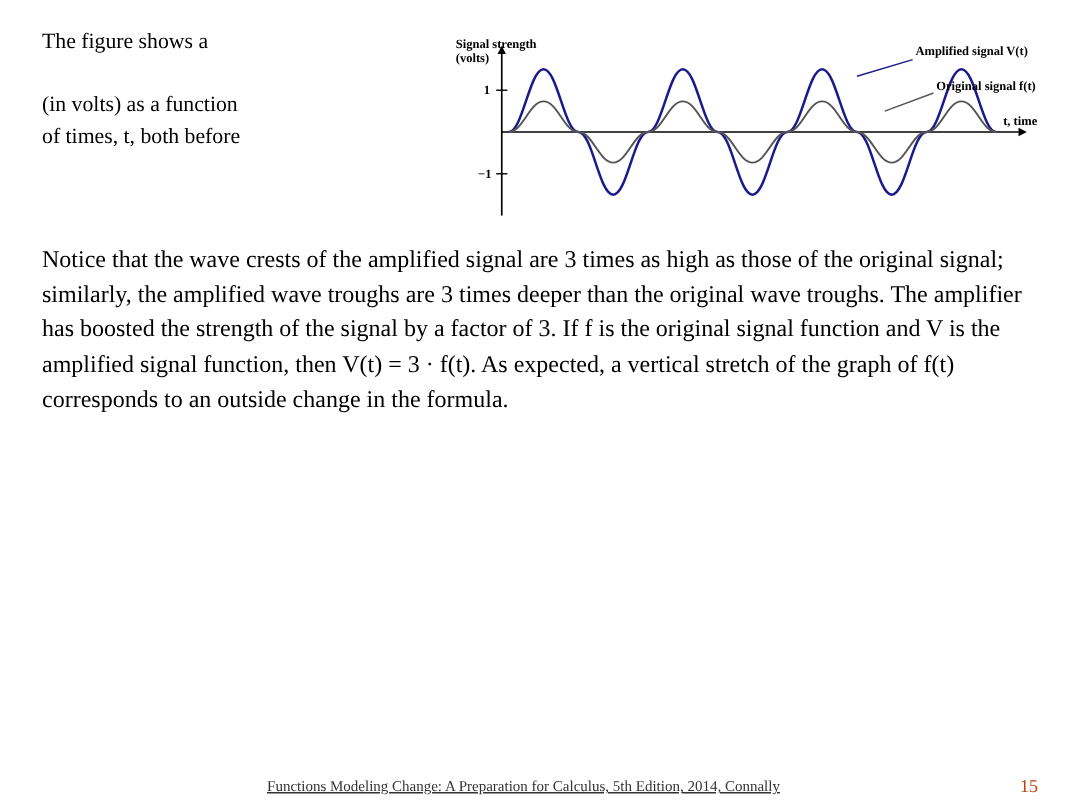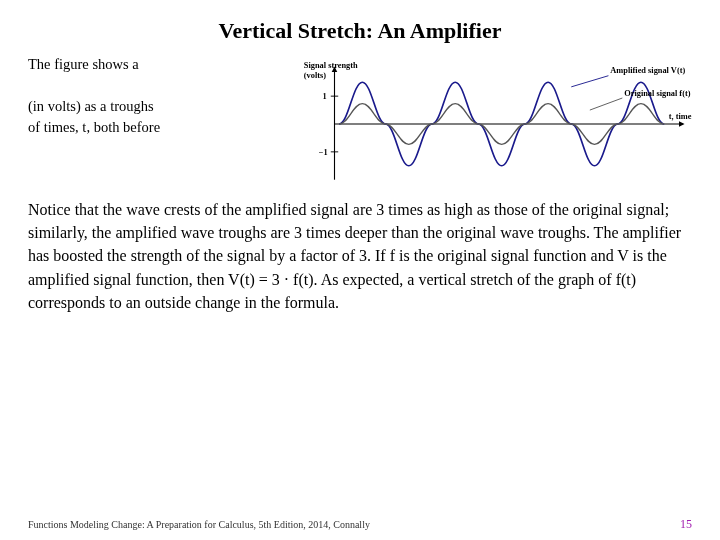--- a/index.html
+++ b/index.html
@@ -62,42 +62,42 @@
       bottom: 8px;
       left: 0;
       right: 0;
       display: flex;
       justify-content: center;
       align-items: center;
       padding: 0 28px;
     }
     .footer-text {
       font-size: 10px;
-      text-align: left;
+      text-align: center;
       color: #333;
       flex: 1;
+      text-decoration: underline;
     }
     .page-num {
       font-size: 12px;
-      color: #a21caf;
+      color: #c2410c;
       margin-left: 10px;
     }
   </style>
 </head>
 <body>
 
 <div class="page">
-  <h1>Vertical Stretch: An Amplifier</h1>
 
 
   <div class="middle-section">
     <div class="left-text">
       <span>The figure shows a</span><br>
       <br>
-      <span>(in volts) as a troughs</span><br>
+      <span>(in volts) as a function</span><br>
       <span>of times, t, both before</span><br>
     </div>
 
     <div class="graph-area">
       <svg class="graph-svg" viewBox="0 0 420 140" xmlns="http://www.w3.org/2000/svg">
 
         <text x="2" y="10" font-size="9" font-family="Georgia, serif" fill="#000">Signal strength</text>
         <text x="2" y="20" font-size="9" font-family="Georgia, serif" fill="#000">(volts)</text>
 
         <line x1="35" y1="10" x2="35" y2="130" stroke="#000" stroke-width="1.2"></line>

